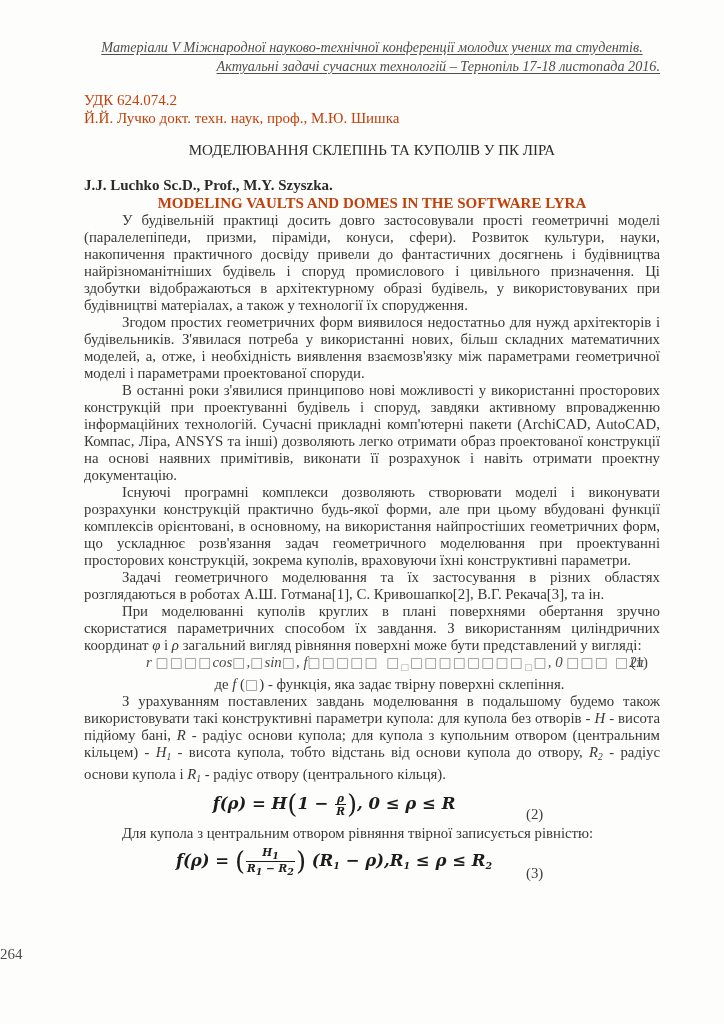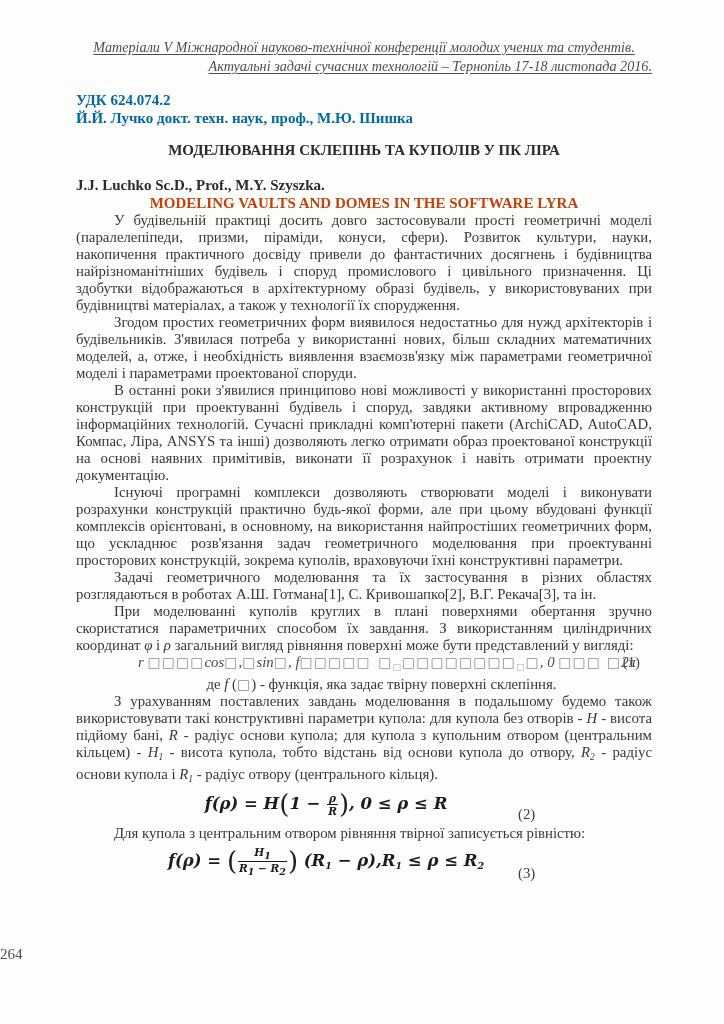--- a/index.html
+++ b/index.html
@@ -4,32 +4,32 @@
 <style>
   html,body{margin:0;padding:0;background:#ffffff;}
   .page{
     position:relative;
     width:724px;height:1024px;
     background:#fdfdfc;
     font-family:"Liberation Serif","DejaVu Serif",serif;
     color:#383838;
     overflow:hidden;
   }
-  .content{position:absolute;left:76px;top:38px;width:576px;}
+  .content{position:absolute;left:84px;top:38px;width:576px;}
 
   .hdr{font-style:italic;color:#4e4e4e;font-size:14.2px;line-height:19px;}
   .hdr.l1{text-align:center;}
   .hdr.l2{text-align:right;}
   .hdr span{text-decoration:underline;text-underline-offset:2px;}
 
   .meta{margin-top:16px;font-size:15px;line-height:17.5px;}
-  .meta .udc,.meta .auth{font-weight:bold;color:#0369a1;}
+  .meta .udc,.meta .auth{font-weight:normal;color:#c2410c;}
   .meta .aff{color:#4a4a4a;}
 
-  .title-ua{margin-top:15px;text-align:center;font-weight:bold;color:#2b2b2b;font-size:15px;line-height:17.5px;}
+  .title-ua{margin-top:15px;text-align:center;font-weight:normal;color:#2b2b2b;font-size:15px;line-height:17.5px;}
   .en-auth{margin-top:16px;font-weight:bold;color:#2b2b2b;font-size:15px;line-height:18px;}
   .en-title{text-align:center;font-weight:bold;color:#c2410c;font-size:15px;line-height:18px;}
 
   .bodytext{margin-top:0;font-size:14.8px;line-height:17px;text-align:justify;color:#383838;}
   .bodytext p{margin:0;text-indent:38px;}
   .bodytext p.note{text-indent:35px;text-align:center;}
 
   .it{font-style:italic;}
   .sub{font-size:9.5px;vertical-align:-3px;}
   .box{font-family:"DejaVu Sans",sans-serif;color:#8f8f8f;font-style:normal;letter-spacing:1.5px;font-size:13.5px;}

